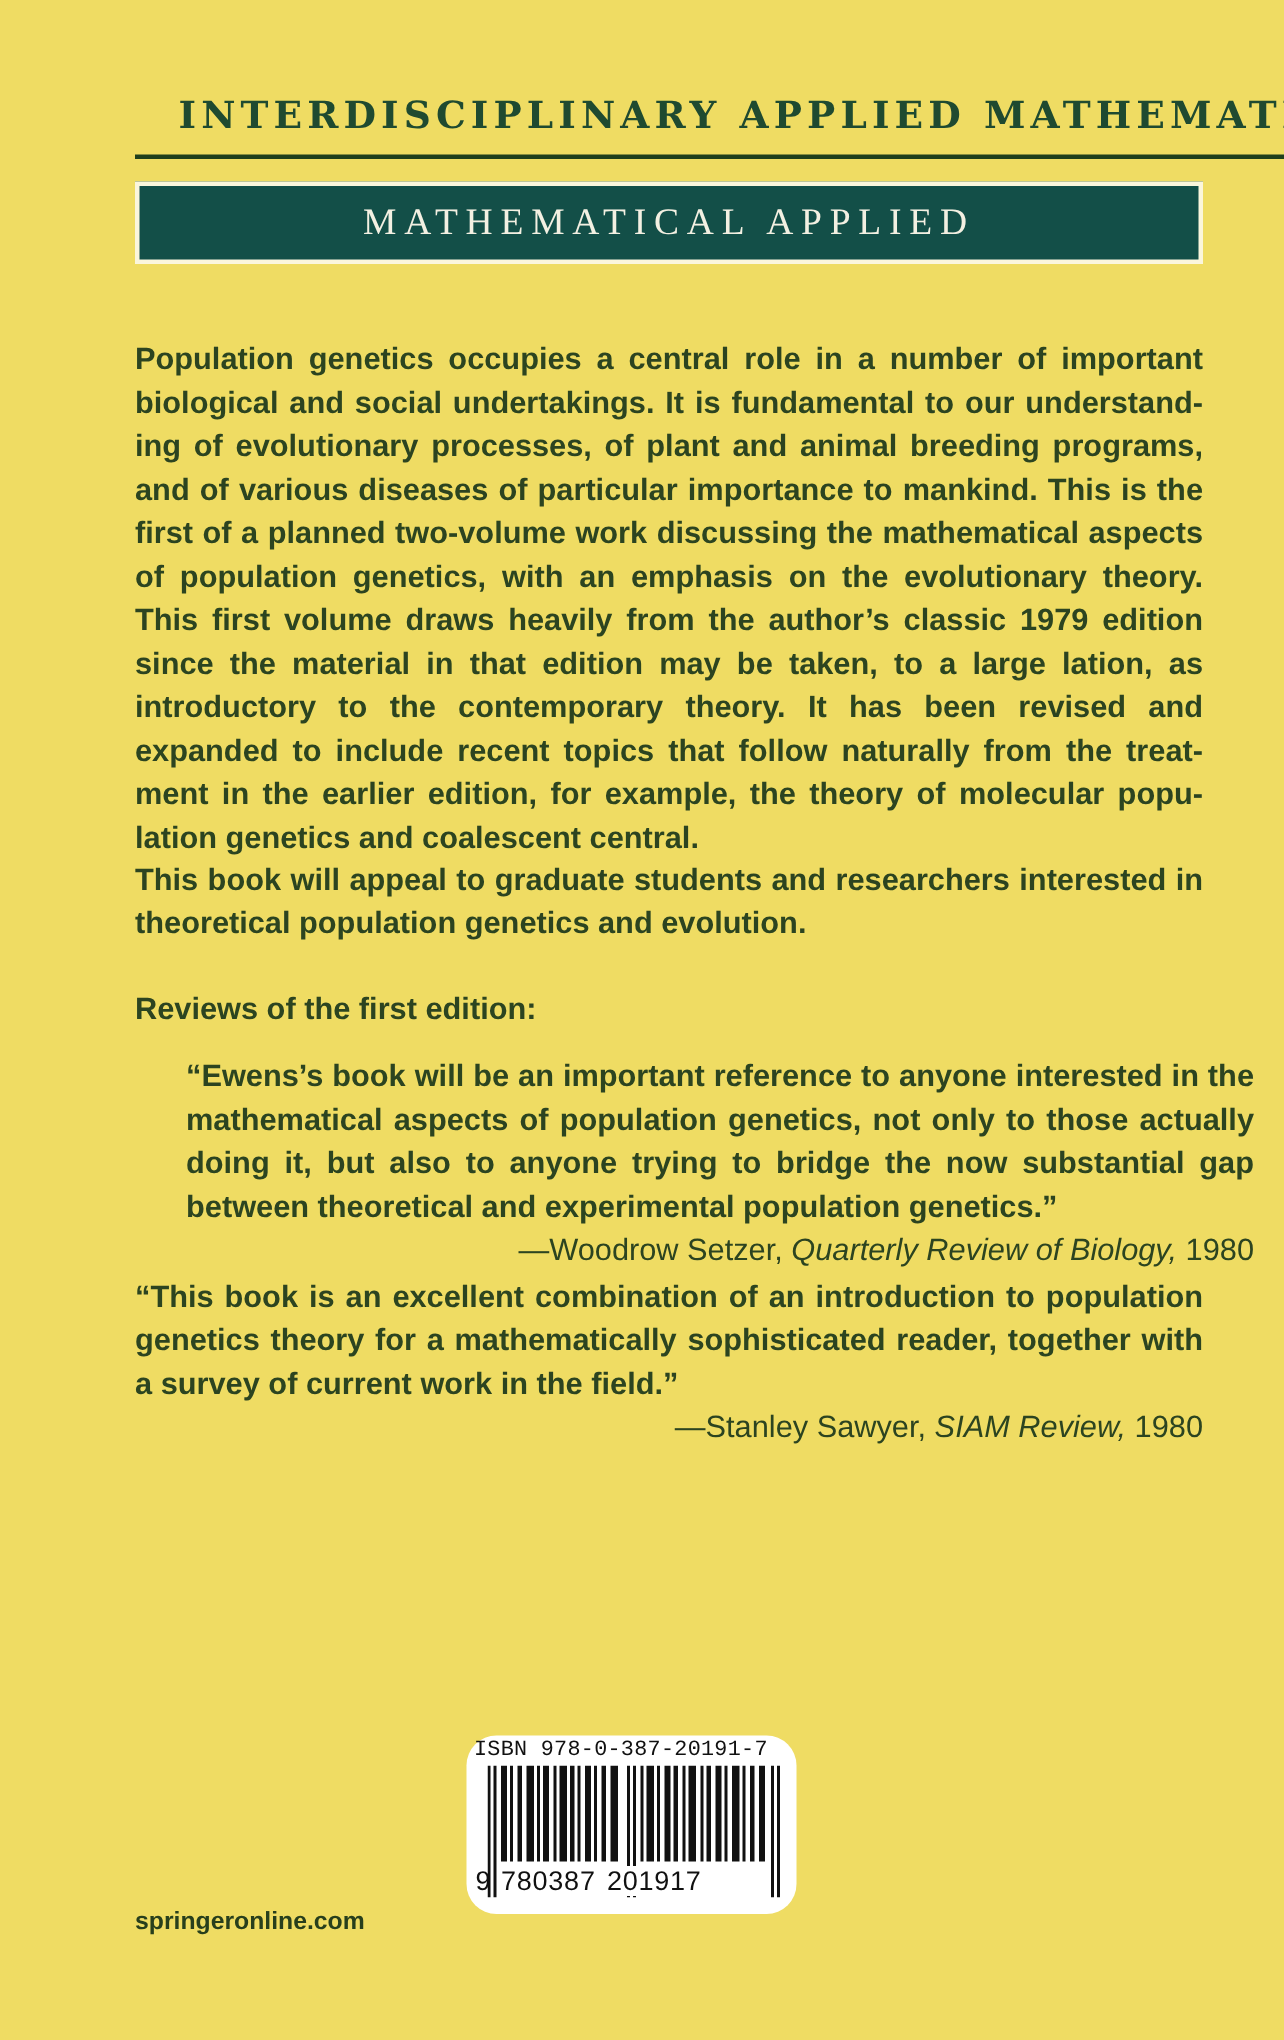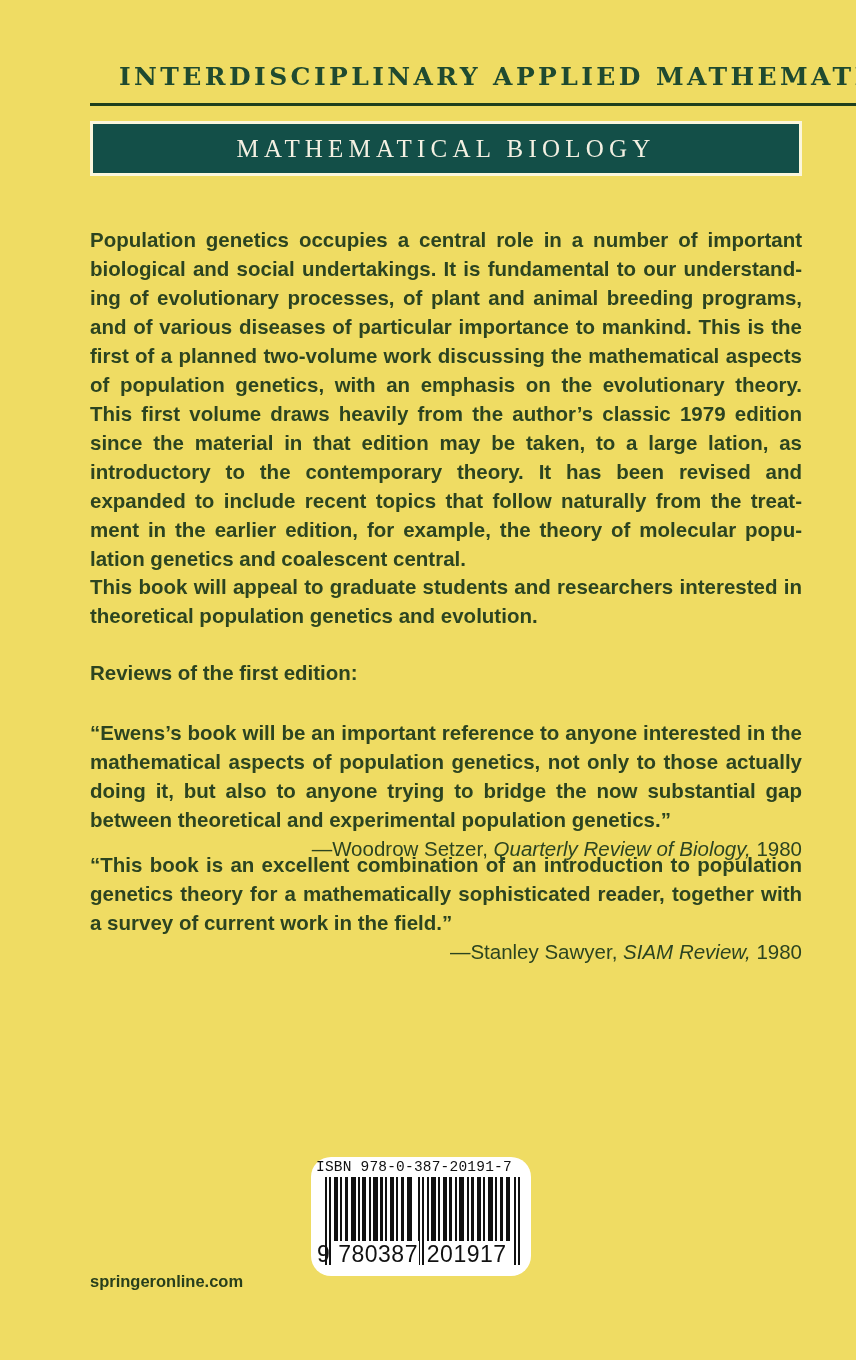--- a/index.html
+++ b/index.html
@@ -37,56 +37,56 @@
     font-size: 20.5px; line-height: 29px; color: #2c4420;
     text-align: justify;
   }
   .line { display: block; white-space: nowrap; text-align-last: justify; text-align: justify; font-weight: bold; }
   .line.last { text-align-last: left; }
   .attr { display: block; text-align: right; white-space: nowrap; }
   .attr i { font-style: italic; }
   #blurb { top: 225px; }
   #audience { top: 572px; }
   #reviews-heading { top: 658px; }
-  #review1 { top: 718px; }
+  #review1 { top: 703px; margin-left: 34px; }
   #review2 { top: 850px; }
   .barcode {
     position: absolute; left: 311px; top: 1157px; width: 220px; height: 119px;
     background: #ffffff;
     border-radius: 20px;
   }
   .isbn-text {
     position: absolute; left: 5px; top: 2px; width: 212px;
     font-family: "Liberation Mono", "DejaVu Sans Mono", monospace;
     font-size: 14.5px; color: #111; white-space: nowrap; letter-spacing: 0.2px;
   }
   .bars {
     position: absolute; left: 14px; top: 20px; width: 196px; height: 88px;
   }
   .ean-digits {
     position: absolute; left: 6px; top: 82px;
     font-family: "Liberation Sans", "DejaVu Sans", sans-serif;
-    font-size: 23px; color: #111; white-space: nowrap; letter-spacing: 0.5px;
+    font-size: 18px; color: #111; white-space: nowrap; letter-spacing: 0.5px;
     line-height: 30px;
   }
   .ean-digits .d { background: #fff; padding: 0 1px; }
   .website {
     position: absolute; left: 90px; top: 1272px;
     font-family: "Liberation Sans", "DejaVu Sans", sans-serif;
     font-weight: bold; font-size: 16.5px; color: #283f1c;
   }
 </style>
 </head>
 <body>
 
 <div class="series-title">INTERDISCIPLINARY APPLIED MATHEMATICS</div>
 <div class="rule"></div>
 
 <div class="banner">
-  <span>MATHEMATICAL BIOLOGY</span>
+  <span>MATHEMATICAL APPLIED</span>
 </div>
 
 <div id="blurb" class="body-text">
   <span class="line">Population genetics occupies a central role in a number of important</span>
   <span class="line">biological and social undertakings. It is fundamental to our understand-</span>
   <span class="line">ing of evolutionary processes, of plant and animal breeding programs,</span>
   <span class="line">and of various diseases of particular importance to mankind. This is the</span>
   <span class="line">first of a planned two-volume work discussing the mathematical aspects</span>
   <span class="line">of population genetics, with an emphasis on the evolutionary theory.</span>
   <span class="line">This first volume draws heavily from the author’s classic 1979 edition</span>

